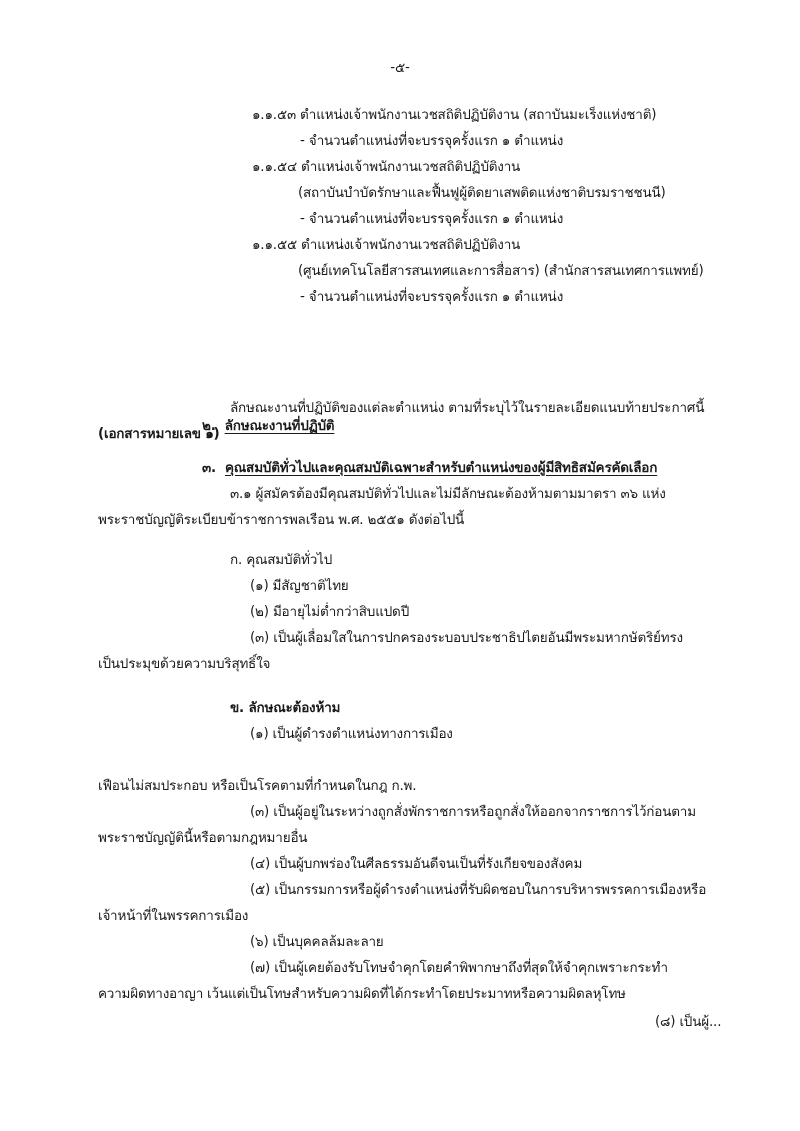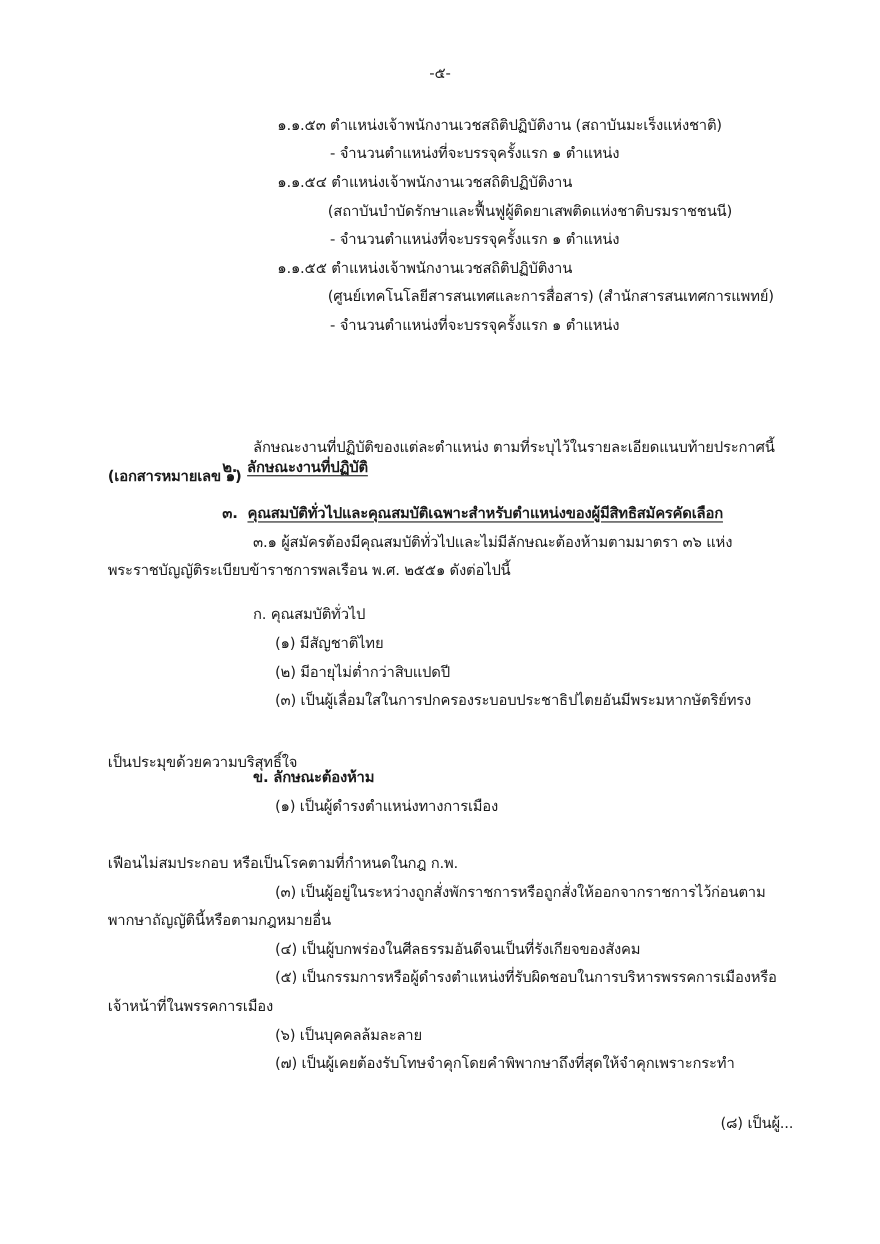--- a/index.html
+++ b/index.html
@@ -41,28 +41,29 @@
     <span>๓.</span>&nbsp;
     <span class="ul">คุณสมบัติทั่วไปและคุณสมบัติเฉพาะสำหรับตำแหน่งของผู้มีสิทธิสมัครคัดเลือก</span>
   </div>
   <div class="line" style="left:230px; top:484px;">๓.๑ ผู้สมัครต้องมีคุณสมบัติทั่วไปและไม่มีลักษณะต้องห้ามตามมาตรา ๓๖ แห่ง</div>
   <div class="line" style="left:98px; top:510px;">พระราชบัญญัติระเบียบข้าราชการพลเรือน พ.ศ. ๒๕๕๑ ดังต่อไปนี้</div>
 
   <div class="line" style="left:230px; top:550px;">ก. คุณสมบัติทั่วไป</div>
   <div class="line" style="left:250px; top:576px;">(๑) มีสัญชาติไทย</div>
   <div class="line" style="left:250px; top:602px;">(๒) มีอายุไม่ต่ำกว่าสิบแปดปี</div>
   <div class="line" style="left:250px; top:628px;">(๓) เป็นผู้เลื่อมใสในการปกครองระบอบประชาธิปไตยอันมีพระมหากษัตริย์ทรง</div>
-  <div class="line" style="left:98px; top:654px;margin-top:30px;">เป็นประมุขด้วยความบริสุทธิ์ใจ</div>
+  <div class="line" style="left:98px; top:654px;">เป็นประมุขด้วยความบริสุทธิ์ใจ</div>
 
   <div class="line bold" style="left:230px; top:698px;">ข. ลักษณะต้องห้าม</div>
   <div class="line" style="left:250px; top:724px;">(๑) เป็นผู้ดำรงตำแหน่งทางการเมือง</div>
   <div class="line" style="left:98px; top:776px;">เฟือนไม่สมประกอบ หรือเป็นโรคตามที่กำหนดในกฎ ก.พ.</div>
   <div class="line" style="left:250px; top:802px;">(๓) เป็นผู้อยู่ในระหว่างถูกสั่งพักราชการหรือถูกสั่งให้ออกจากราชการไว้ก่อนตาม</div>
-  <div class="line" style="left:98px; top:828px;">พากษาถัญญัตินี้หรือตามกฎหมายอื่น</div>
+  <div class="line" style="left:98px; top:828px;">พระราชบัญญัตินี้หรือตามกฎหมายอื่น</div>
   <div class="line" style="left:250px; top:854px;">(๔) เป็นผู้บกพร่องในศีลธรรมอันดีจนเป็นที่รังเกียจของสังคม</div>
   <div class="line" style="left:250px; top:880px;">(๕) เป็นกรรมการหรือผู้ดำรงตำแหน่งที่รับผิดชอบในการบริหารพรรคการเมืองหรือ</div>
   <div class="line" style="left:98px; top:906px;text-align:center;">เจ้าหน้าที่ในพรรคการเมือง</div>
   <div class="line" style="left:250px; top:932px;">(๖) เป็นบุคคลล้มละลาย</div>
   <div class="line" style="left:250px; top:958px;">(๗) เป็นผู้เคยต้องรับโทษจำคุกโดยคำพิพากษาถึงที่สุดให้จำคุกเพราะกระทำ</div>
+  <div class="line" style="left:98px; top:984px;">ความผิดทางอาญา เว้นแต่เป็นโทษสำหรับความผิดที่ได้กระทำโดยประมาทหรือความผิดลหุโทษ</div>
 
   <div class="line" style="left:655px; top:1012px;">(๘) เป็นผู้...</div>
 
 </div>
 
 </body></html>

